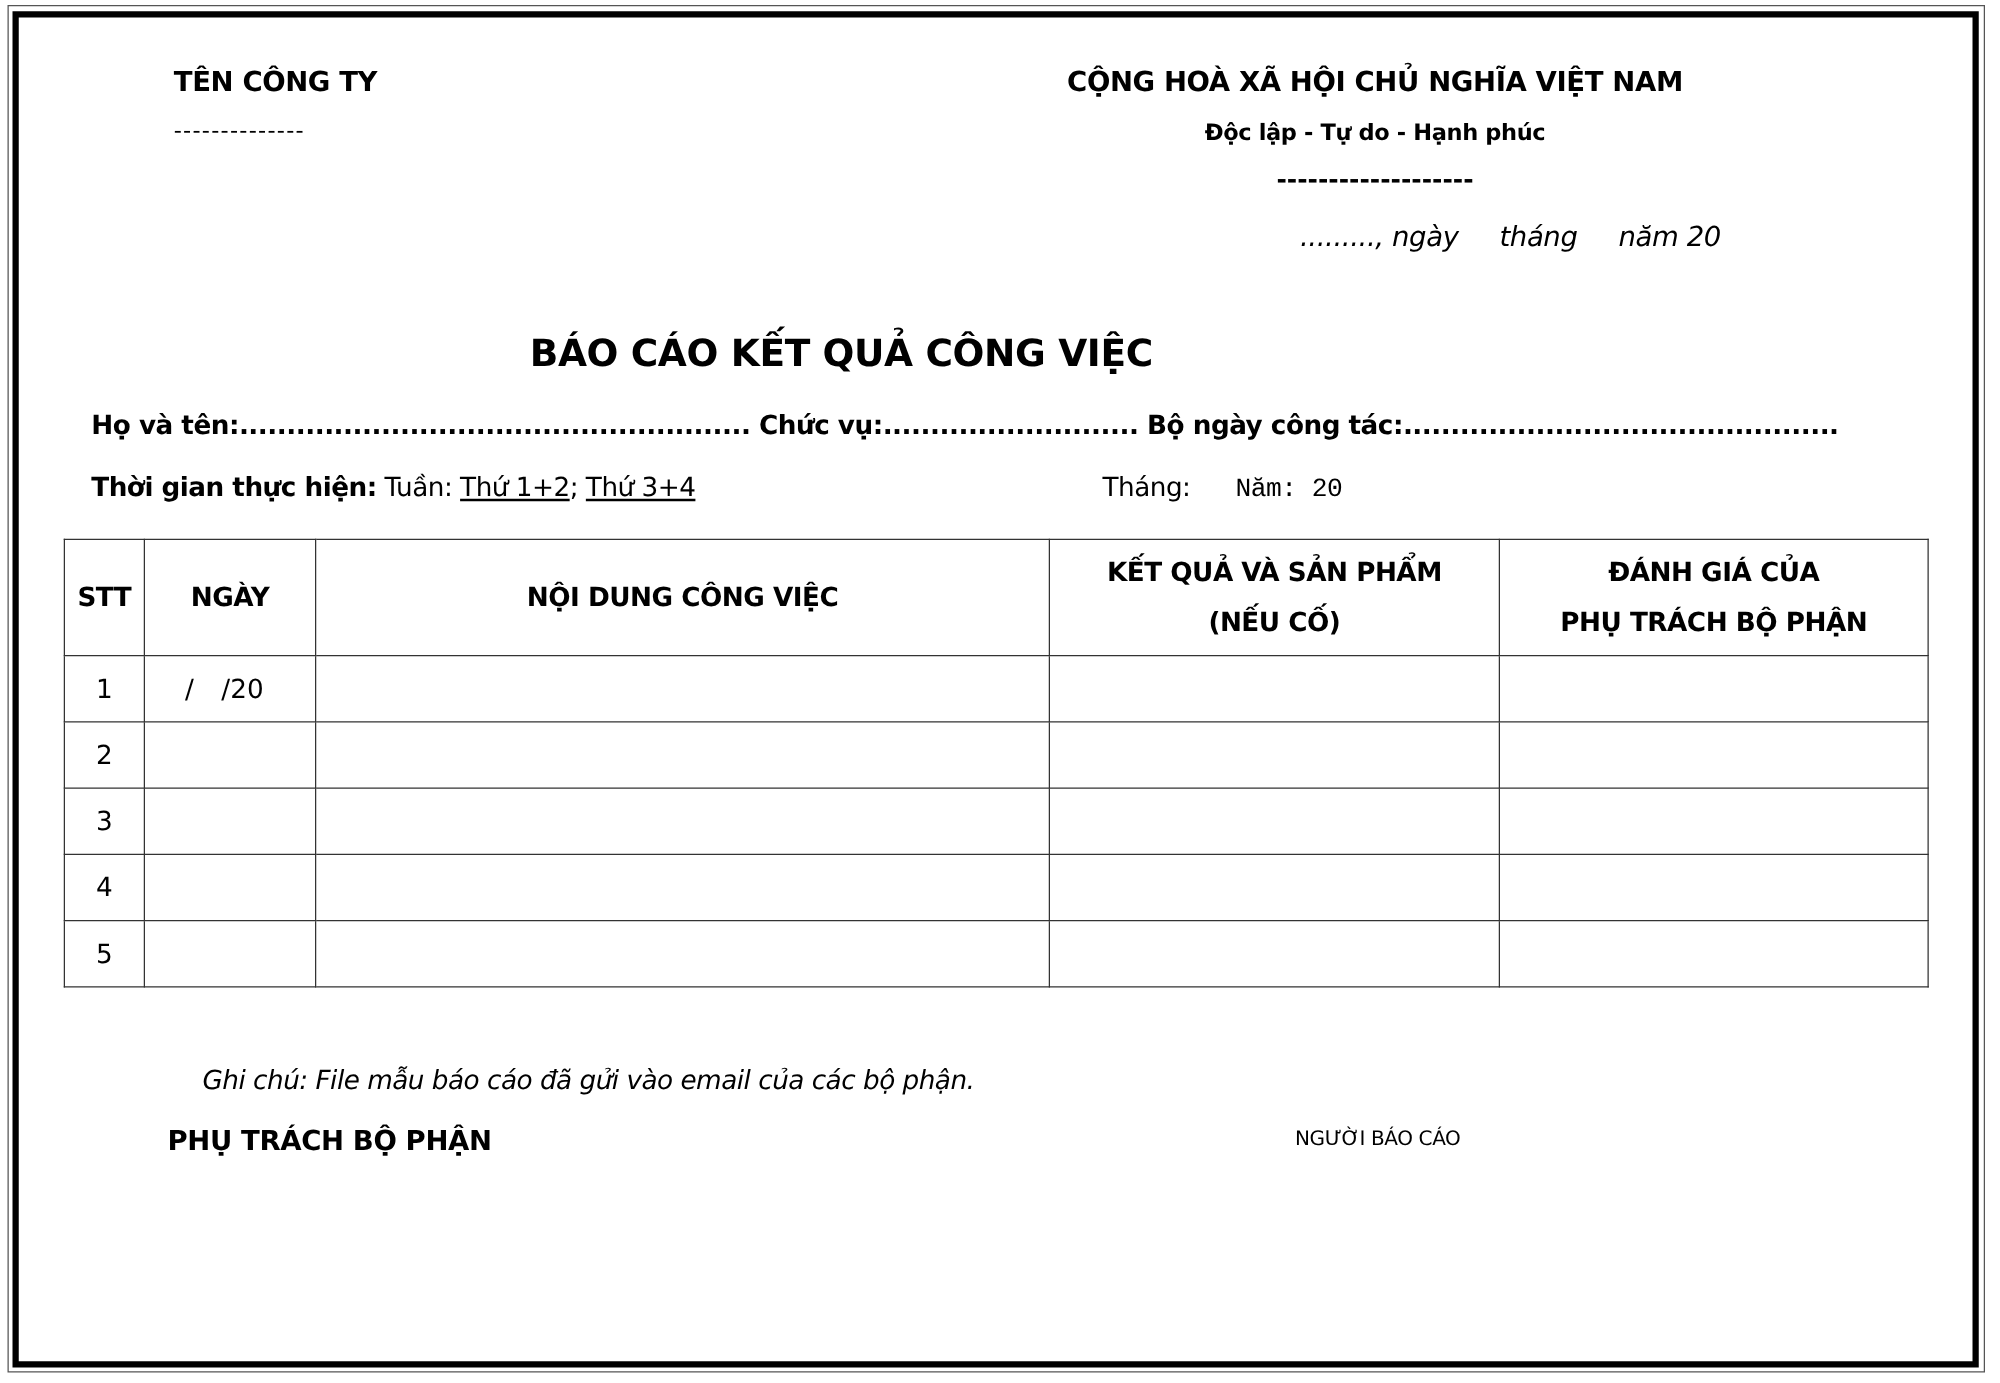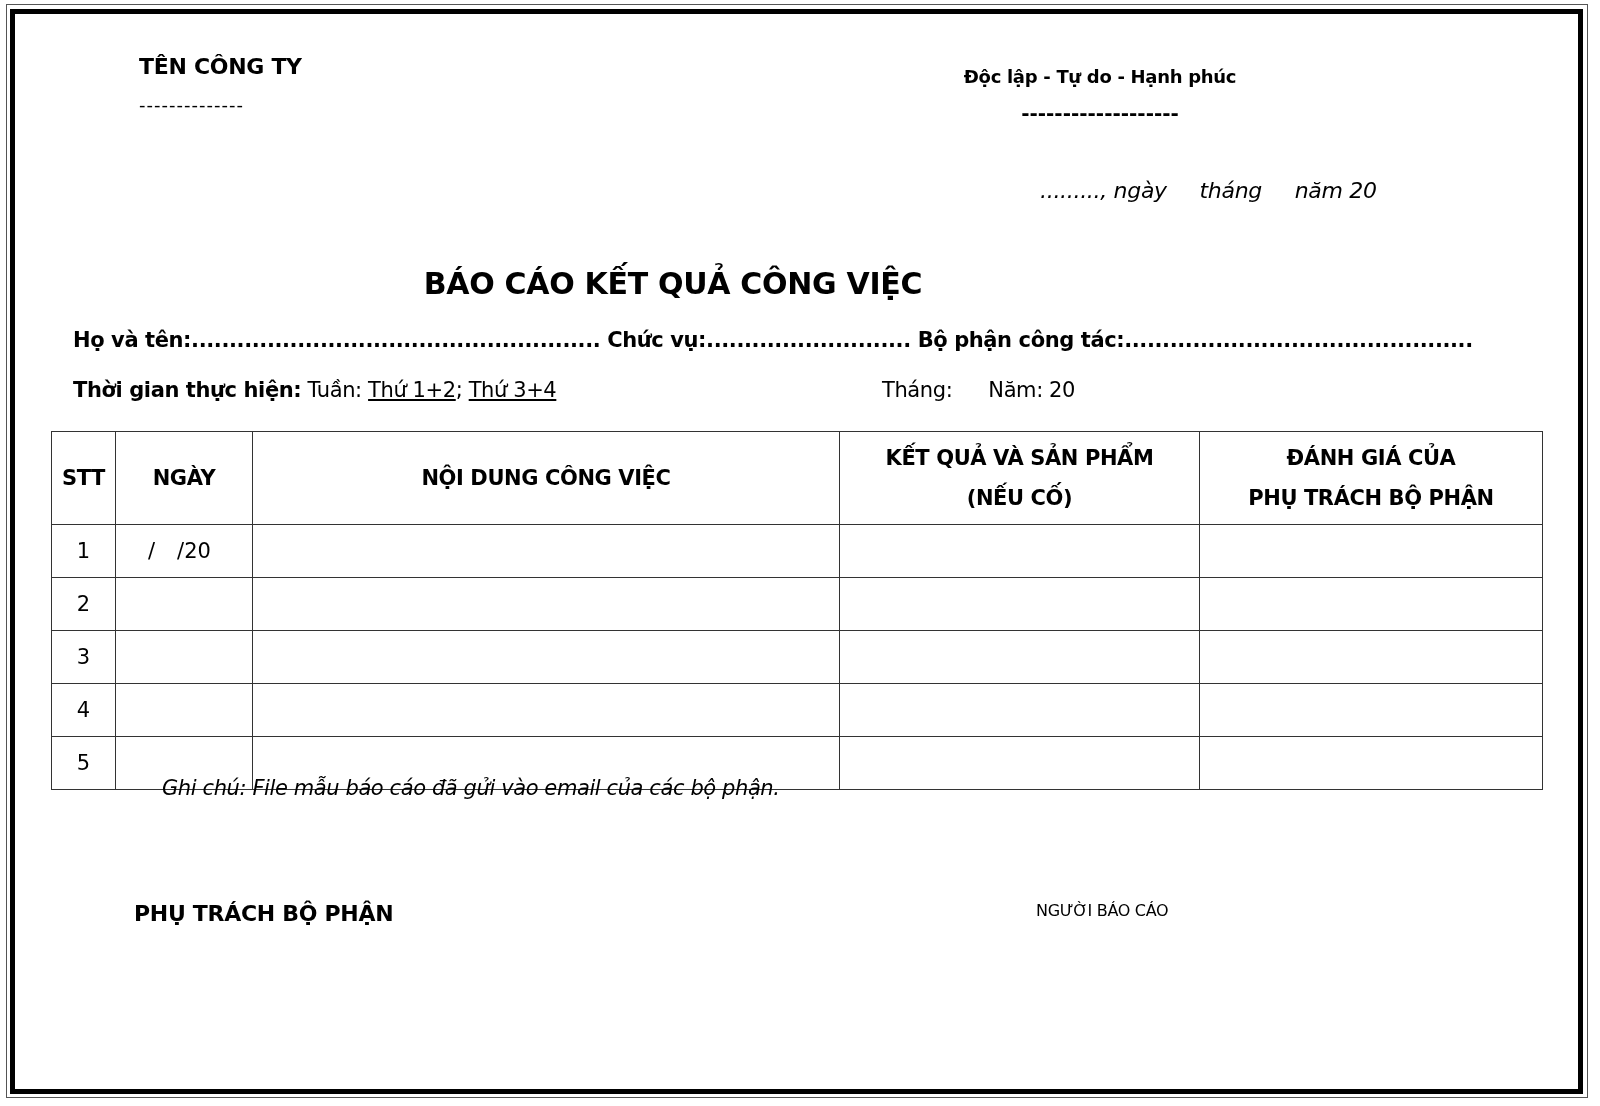--- a/index.html
+++ b/index.html
@@ -48,21 +48,21 @@
     .date-line span { margin-right: 26px; }
     .date-line span:last-child { margin-right: 16px; }
 
     .doc-title { left: 0; width: 1346px; top: 266px; text-align: center; font-size: 30px; font-weight: bold; letter-spacing: -0.3px; }
 
     .info-row-1 { left: 73px; top: 328px; font-size: 21px; font-weight: bold; letter-spacing: -0.4px; }
     .info-row-2 { left: 73px; top: 378px; font-size: 21px; letter-spacing: -0.4px; }
     .info-row-2 .lbl { font-weight: bold; }
     .info-row-2 u { text-decoration: underline; }
     .month-year { left: 882px; top: 378px; font-size: 21px; letter-spacing: -0.4px; }
-    .month-year span + span { margin-left: 36px; }
+    .month-year span + span { margin-left: 36px; font-family: Liberation Mono, monospace; }
 
     table.report {
       position: absolute;
       left: 51px; top: 431px;
       width: 1491px;
       border-collapse: collapse;
       table-layout: fixed;
     }
     table.report th, table.report td {
       border: 1.5px solid #333;
@@ -74,47 +74,48 @@
     table.report th {
       height: 92px;
       font-weight: bold;
       line-height: 40px;
       letter-spacing: -0.4px;
     }
     table.report td { height: 52px; }
     .ngay-cell { text-align: left !important; padding-left: 32px !important; }
     .ngay-cell span { margin-right: 22px; }
 
-    .note { left: 162px; top: 776px; font-size: 21px; font-style: italic; letter-spacing: -0.4px; }
+    .note { left: 162px; top: 852px; font-size: 21px; font-style: italic; letter-spacing: -0.4px; }
     .sig-left { left: 134px; top: 901px; font-size: 22px; font-weight: bold; letter-spacing: -0.3px; }
     .sig-right { left: 1036px; top: 901px; font-size: 16px; font-weight: normal; letter-spacing: -0.3px; text-align: right; }
   </style>
 </head>
 <body>
 
 <div class="frame-outer"></div>
 <div class="frame-inner"></div>
 
 <div class="abs company-name">TÊN CÔNG TY</div>
 <div class="abs company-dash">--------------</div>
 
 <div class="nation-block">
+  <div class="nation-title">CỘNG HOÀ XÃ HỘI CHỦ NGHĨA VIỆT NAM</div>
   <div class="nation-motto">Độc lập - Tự do - Hạnh phúc</div>
   <div class="nation-dash">-------------------</div>
 </div>
 
 <div class="abs date-line">
   <span>........., ngày</span>
   <span>tháng</span>
   <span>năm 20</span>
 </div>
 
 <div class="abs doc-title">BÁO CÁO KẾT QUẢ CÔNG VIỆC</div>
 
-<div class="abs info-row-1">Họ và tên:...................................................... Chức vụ:........................... Bộ phận công tác:..............................................</div>
+<div class="abs info-row-1">Họ và tên:...................................................... Chức vụ:........................... Bộ ngày công tác:..............................................</div>
 
 <div class="abs info-row-2">
   <span class="lbl">Thời gian thực hiện:</span>
   <span>Tuần:</span>
   <u>Thứ 1+2</u><span>;</span>
   <u>Thứ 3+4</u>
 </div>
 
 <div class="abs month-year">
   <span>Tháng:</span><span>Năm: 20</span>

